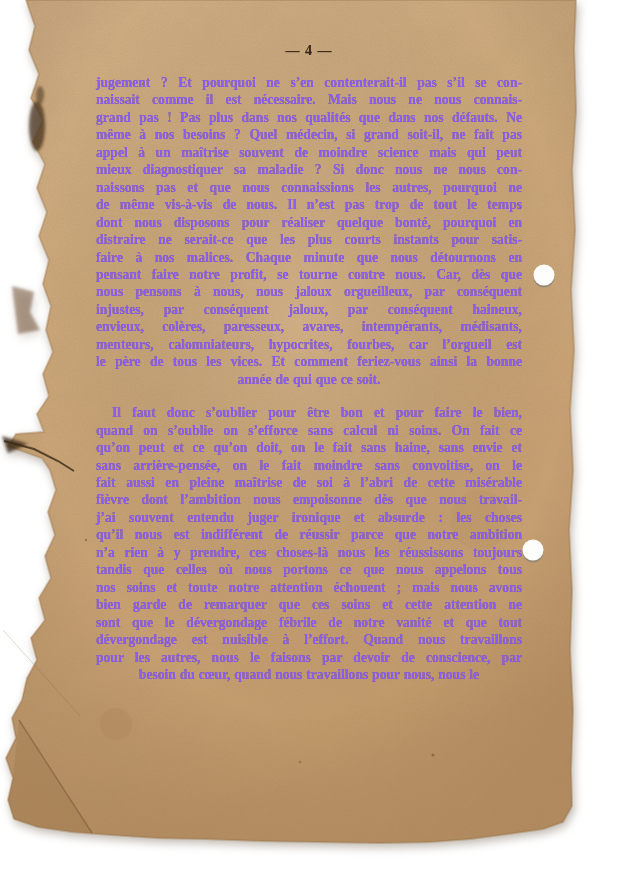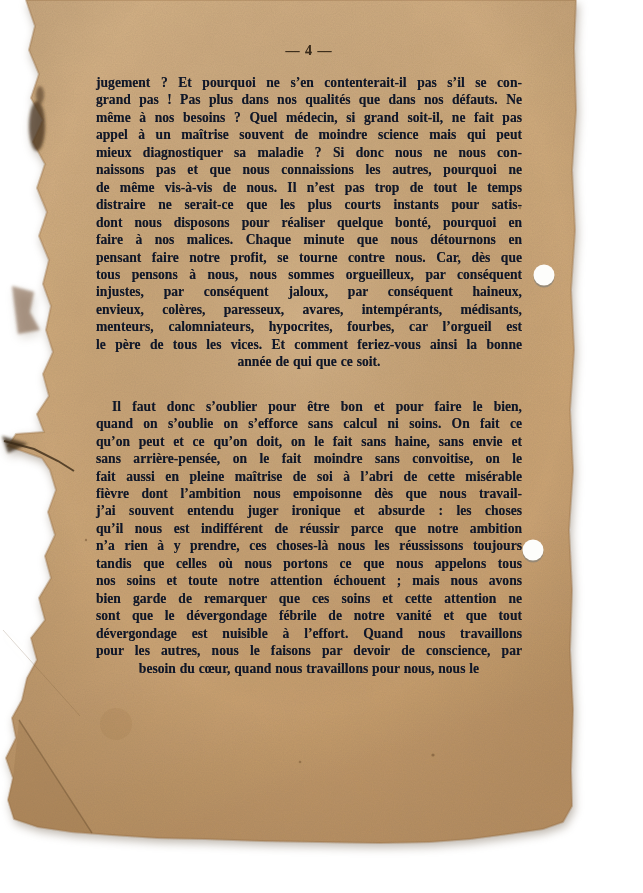--- a/index.html
+++ b/index.html
@@ -25,26 +25,26 @@
     color: #382a1a;
     text-shadow: 0 0 0.5px rgba(56, 42, 26, 0.55);
   }
   #text-block {
     position: absolute;
     left: 96px; top: 74px; width: 426px;
     z-index: 2;
     font-size: 13.6px;
     font-weight: bold;
     line-height: 17.45px;
-    color: #0f172a;
+    color: #8b5cf6;
     text-shadow: 0 0 0.5px rgba(54, 42, 27, 0.5);
     word-spacing: 0.5px;
   }
   .para { margin: 0; }
-  .para + .para { margin-top: 27px; }
+  .para + .para { margin-top: 16px; }
   .line { text-align: justify; text-align-last: justify; }
   .line.last { text-align: center; text-align-last: auto; }
   .para.indent .line:first-child { text-indent: 16px; }
 </style>
 </head>
 <body>
 
 <div id="stage">
 
   <svg id="paper-svg" width="643" height="893" viewBox="0 0 643 893">
@@ -128,31 +128,32 @@
         <circle cx="533" cy="552" r="10.5" fill="#8c8478" opacity="0.8"></circle>
         <circle cx="533" cy="550" r="10.5" fill="#fdfdfb"></circle>
       </g>
     </g>
   </svg>
 
   <div id="page-number">— 4 —</div>
   <div id="text-block">
       <div class="para">
         <div class="line">jugement ? Et pourquoi ne s’en contenterait-il pas s’il se con-</div>
+        <div class="line">naissait comme il est nécessaire. Mais nous ne nous connais-</div>
         <div class="line">grand pas ! Pas plus dans nos qualités que dans nos défauts. Ne</div>
         <div class="line">même à nos besoins ? Quel médecin, si grand soit-il, ne fait pas</div>
         <div class="line">appel à un maîtrise souvent de moindre science mais qui peut</div>
         <div class="line">mieux diagnostiquer sa maladie ? Si donc nous ne nous con-</div>
         <div class="line">naissons pas et que nous connaissions les autres, pourquoi ne</div>
         <div class="line">de même vis-à-vis de nous. Il n’est pas trop de tout le temps</div>
+        <div class="line">dont nous disposons pour réaliser quelque bonté, pourquoi en</div>
         <div class="line">distraire ne serait-ce que les plus courts instants pour satis-</div>
-        <div class="line">dont nous disposons pour réaliser quelque bonté, pourquoi en</div>
         <div class="line">faire à nos malices. Chaque minute que nous détournons en</div>
         <div class="line">pensant faire notre profit, se tourne contre nous. Car, dès que</div>
-        <div class="line">tous pensons à nous, nous sommes orgueilleux, par conséquent</div>
+        <div class="line">nous pensons à nous, nous jaloux orgueilleux, par conséquent</div>
         <div class="line">injustes, par conséquent jaloux, par conséquent haineux,</div>
         <div class="line">envieux, colères, paresseux, avares, intempérants, médisants,</div>
         <div class="line">menteurs, calomniateurs, hypocrites, fourbes, car l’orgueil est</div>
         <div class="line">le père de tous les vices. Et comment feriez-vous ainsi la bonne</div>
         <div class="line last">année de qui que ce soit.</div>
       </div>
       <div class="para indent">
         <div class="line">Il faut donc s’oublier pour être bon et pour faire le bien,</div>
         <div class="line">quand on s’oublie on s’efforce sans calcul ni soins. On fait ce</div>
         <div class="line">qu’on peut et ce qu’on doit, on le fait sans haine, sans envie et</div>

